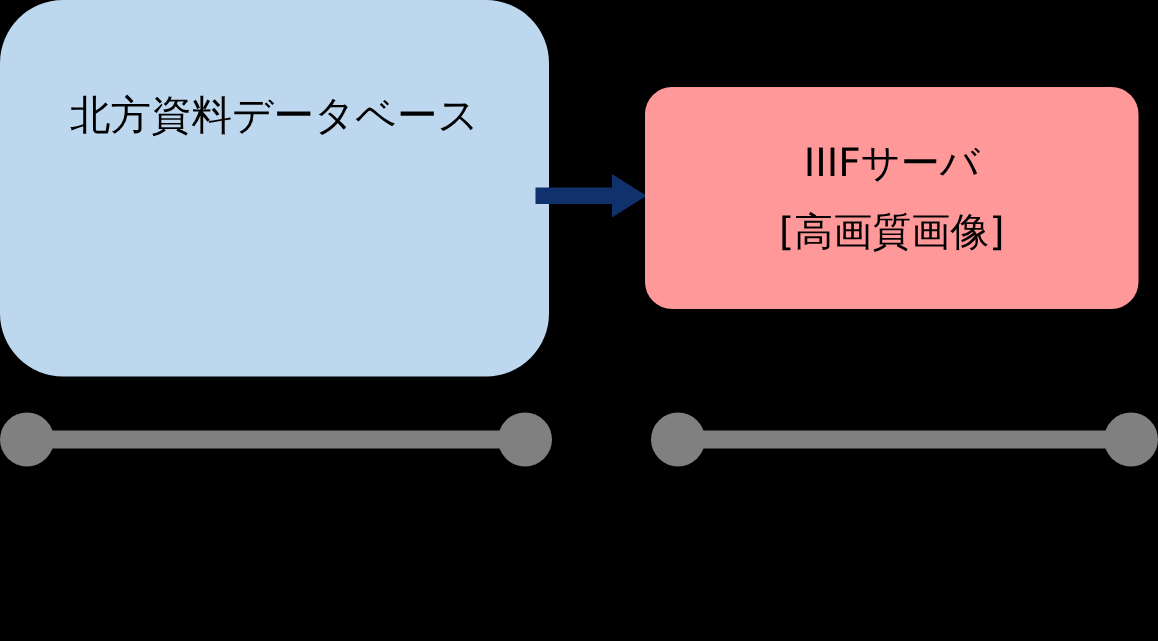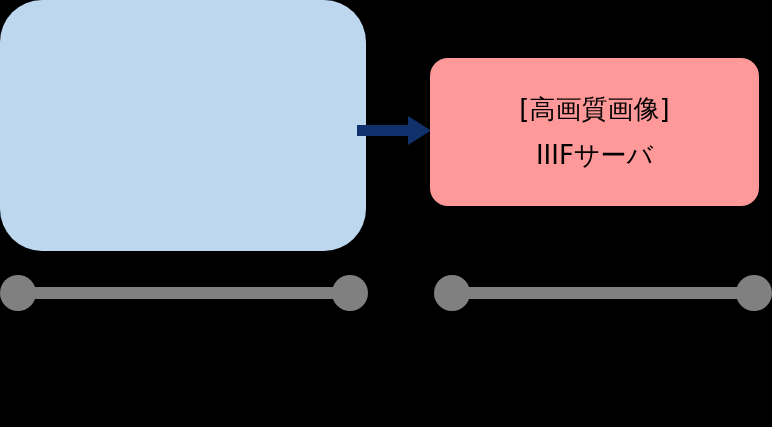--- a/index.html
+++ b/index.html
@@ -134,33 +134,34 @@
     top: 275px;
     width: 338px;
   }
 </style>
 </head>
 <body>
 
 <div id="canvas">
 
   <div class="db-box">
+    <div class="db-title">北方資料データベース</div>
 
   </div>
 
   <div class="flow-arrow">
     <svg width="78" height="38" viewBox="0 0 78 38" xmlns="http://www.w3.org/2000/svg">
       <rect x="2" y="13" width="56" height="11" fill="#10316b"></rect>
       <polygon points="53,4 76,18.5 53,33" fill="#10316b"></polygon>
     </svg>
   </div>
 
   <div class="iiif-box">
+    <div class="iiif-line">IIIFサーバ</div>
     <div class="iiif-line">[高画質画像]</div>
-    <div class="iiif-line">IIIFサーバ</div>
   </div>
 
   <div class="barbell" id="barbell-left">
     <div class="knob left"></div>
     <div class="bar"></div>
     <div class="knob right"></div>
   </div>
 
   <div class="barbell" id="barbell-right">
     <div class="knob left"></div>

